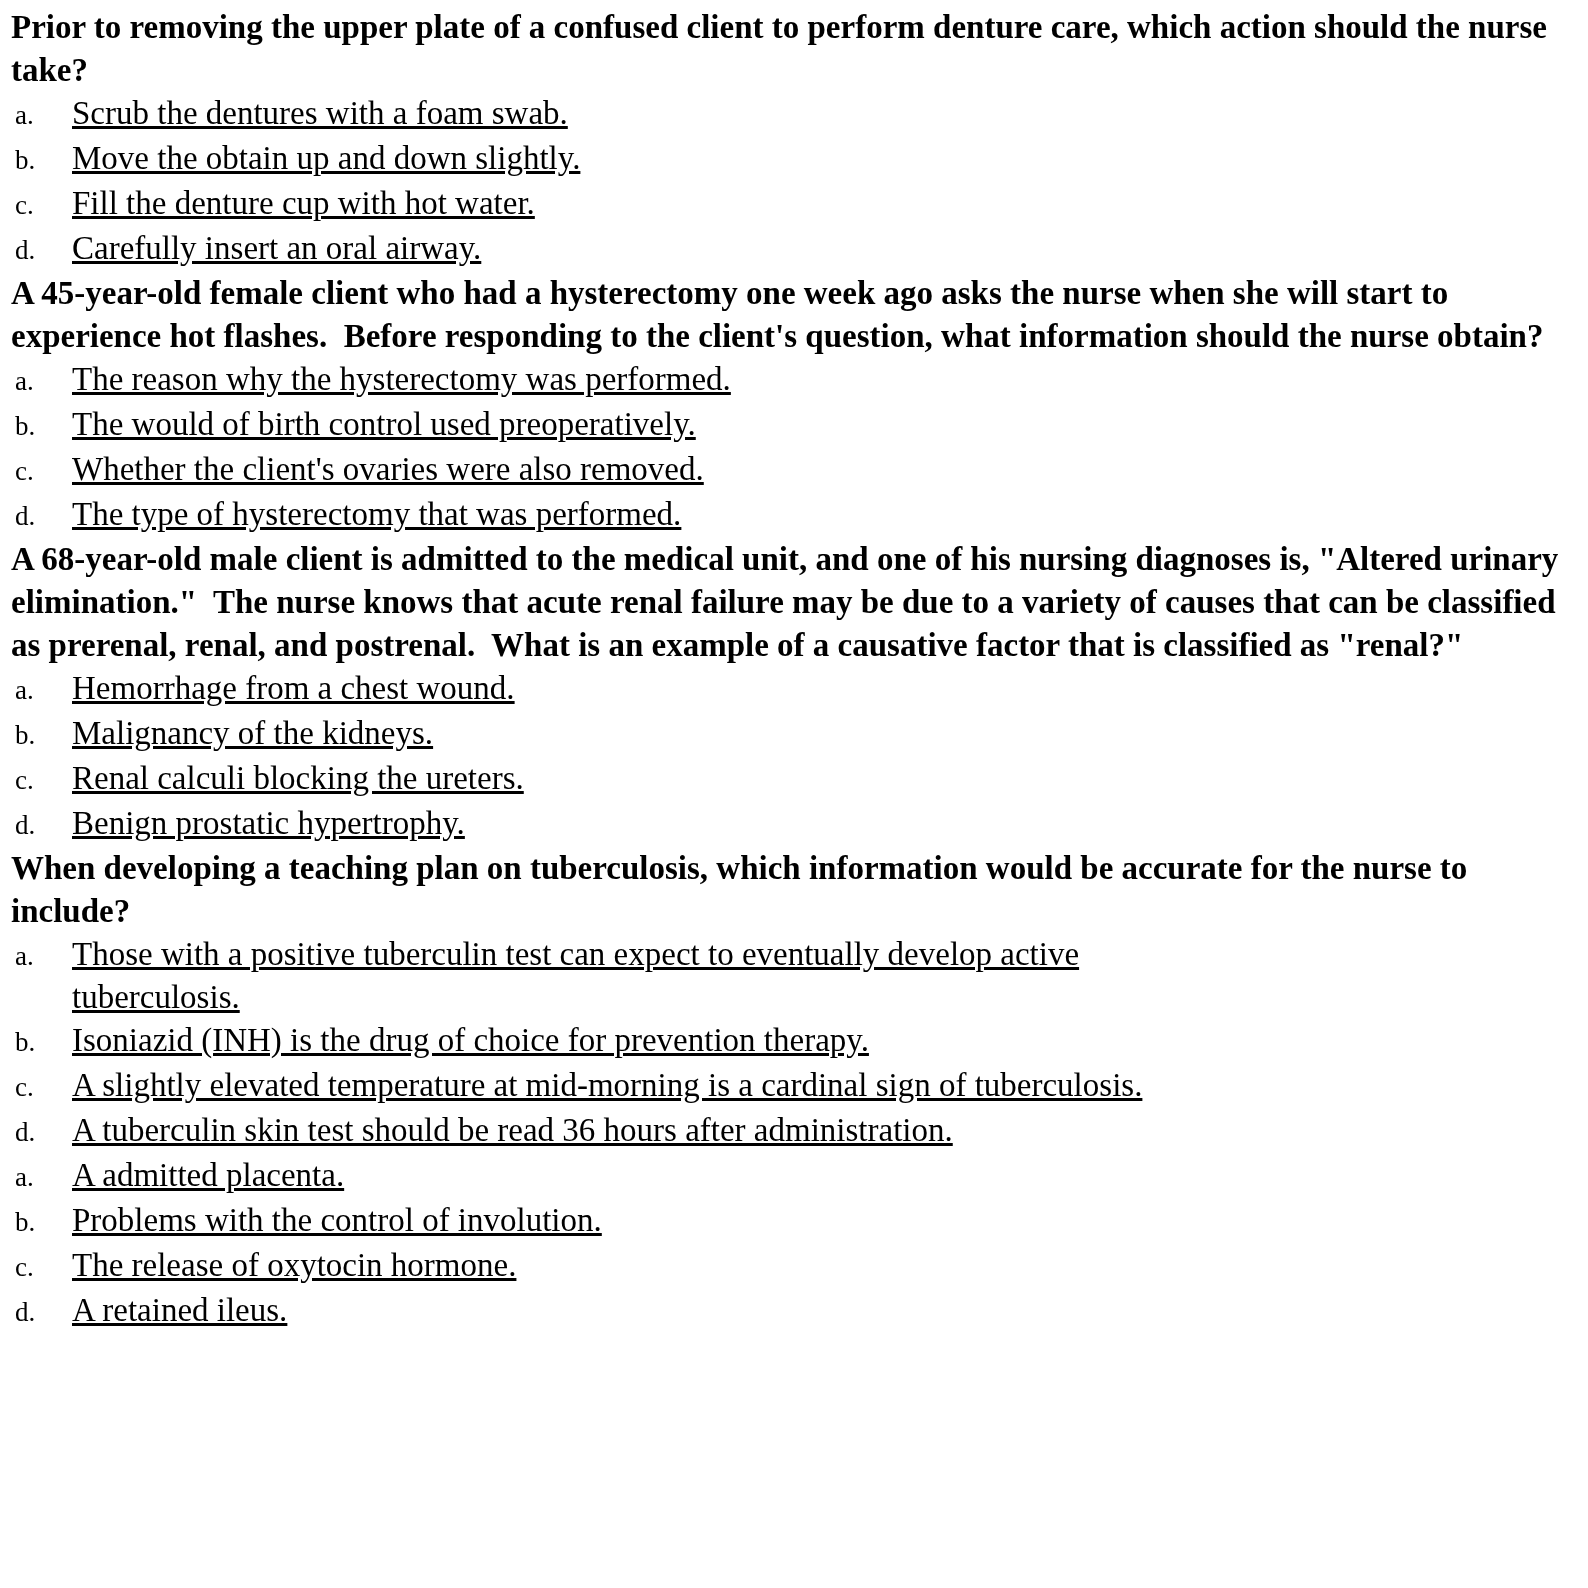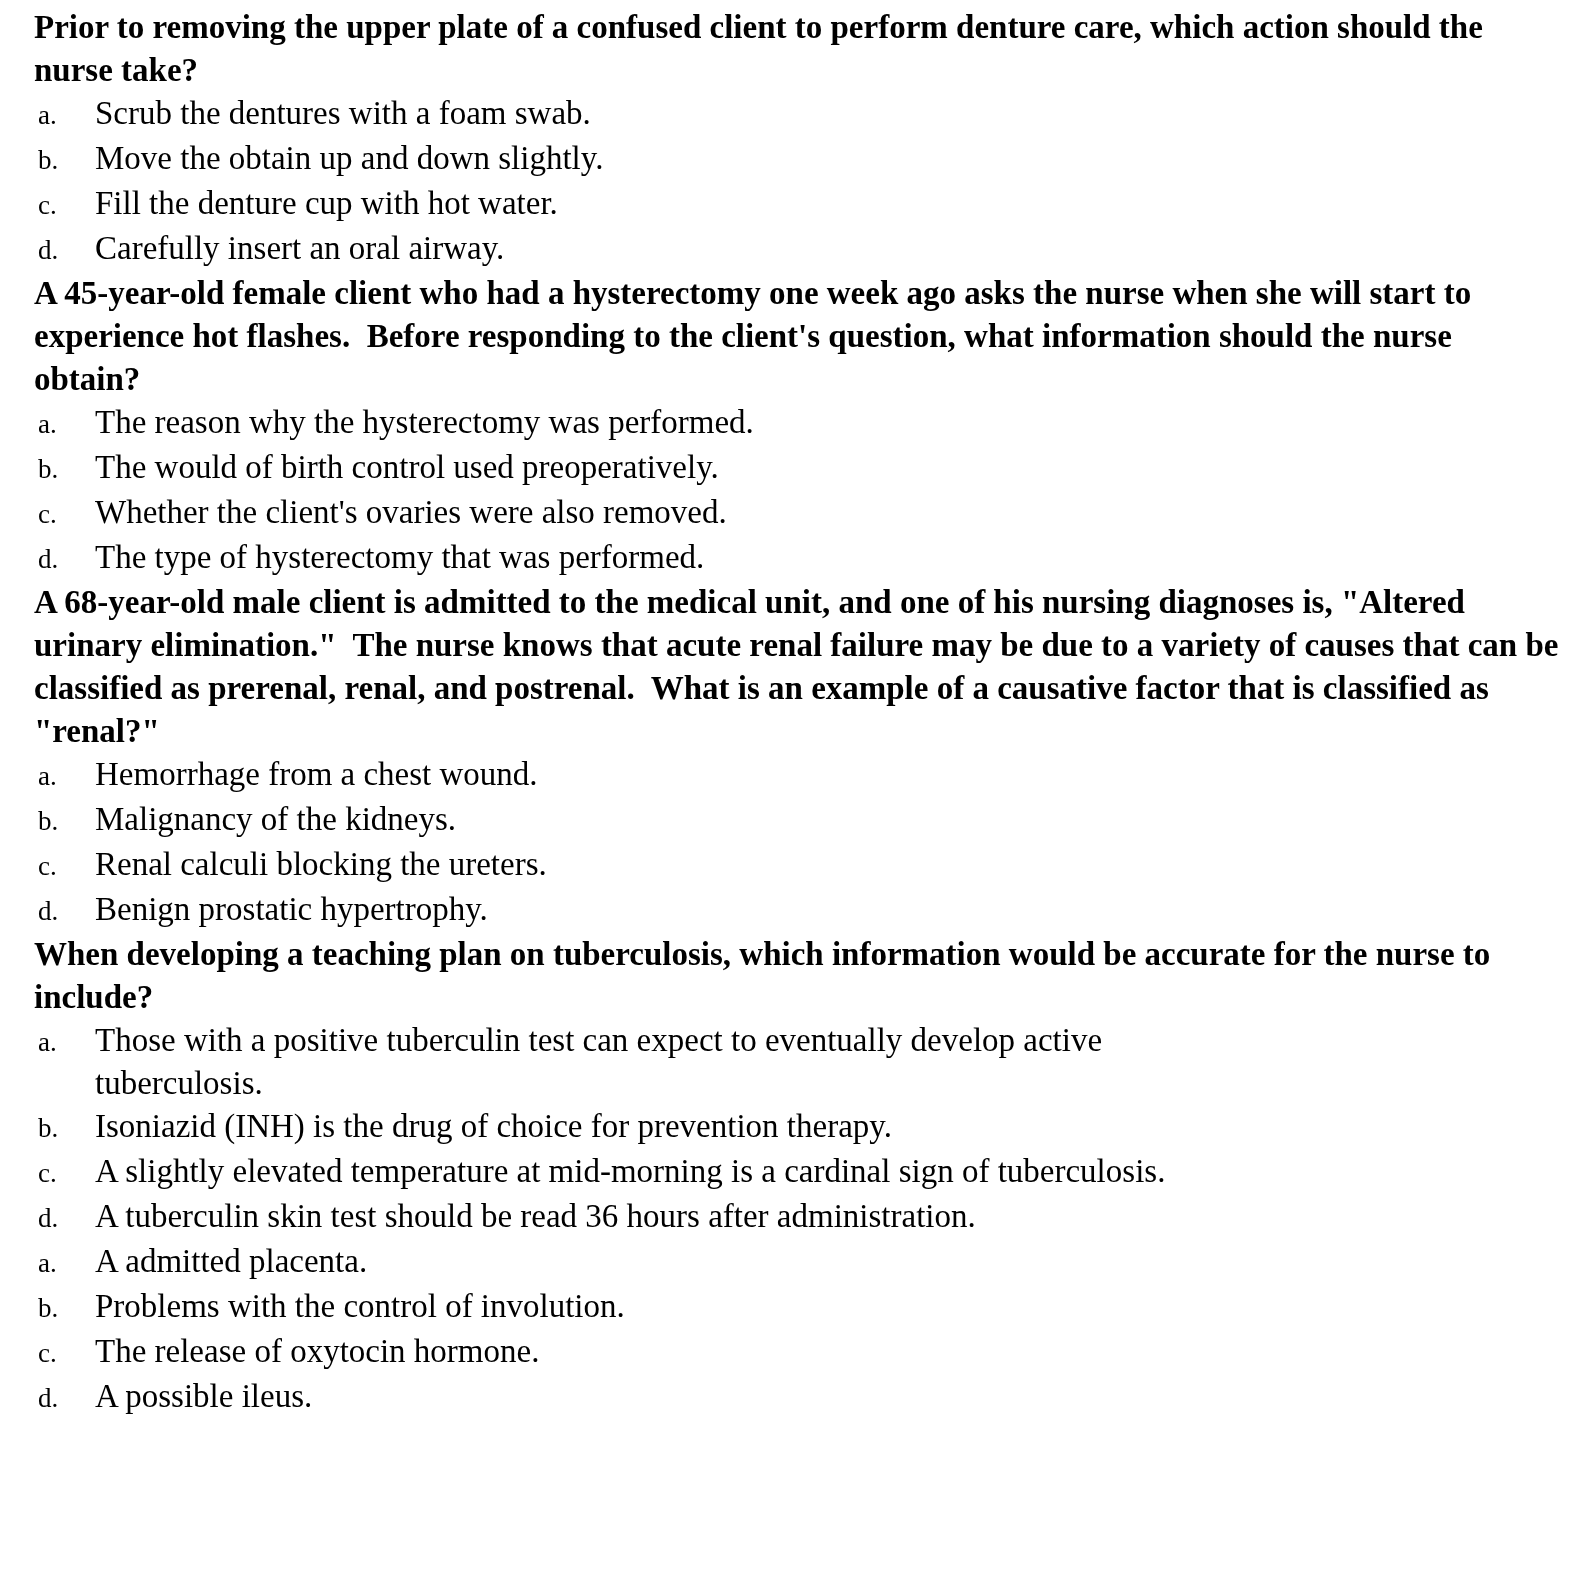--- a/index.html
+++ b/index.html
@@ -7,39 +7,40 @@
   body {
     width: 1588px;
     height: 1588px;
     overflow: hidden;
     font-family: "Liberation Serif", serif;
     color: #000000;
     font-size: 33px;
     line-height: 43px;
   }
   .page {
-    padding: 6px 26px 0 34px;
+    padding: 6px 26px 0 11px;
   }
   .question { margin: 0; }
   .stem {
     font-weight: bold;
     white-space: pre-wrap;
   }
   .option {
     display: flex;
     align-items: baseline;
   }
   .letter {
     flex: 0 0 61px;
     padding-left: 4px;
     font-size: 27px;
   }
   .text {
     flex: 1;
     white-space: pre-wrap;
+    text-decoration: underline;
   }
 </style>
 </head>
 <body>
 
 <div class="page">
 
   <section class="question">
     <p class="stem">Prior to removing the upper plate of a confused client to perform denture care, which action should the nurse take?</p>
     <div class="option">
@@ -129,17 +130,17 @@
     <div class="option">
       <span class="letter">b.</span>
       <span class="text">Problems with the control of involution.</span>
     </div>
     <div class="option">
       <span class="letter">c.</span>
       <span class="text">The release of oxytocin hormone.</span>
     </div>
     <div class="option">
       <span class="letter">d.</span>
-      <span class="text">A possible ileus.</span>
+      <span class="text">A retained ileus.</span>
     </div>
   </section>
 
 </div>
 
 </body></html>

